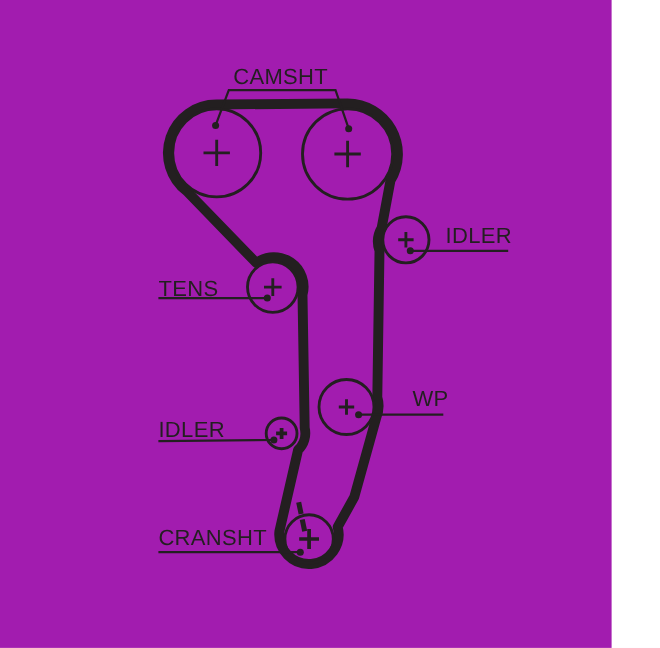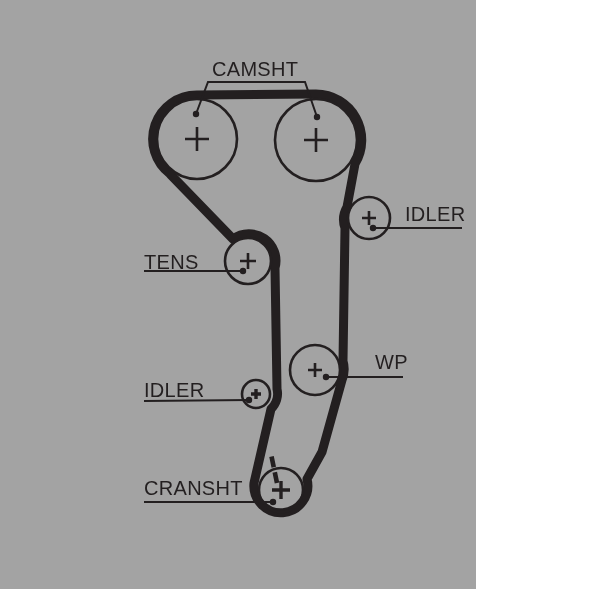--- a/index.html
+++ b/index.html
@@ -1,20 +1,20 @@
 <!DOCTYPE html>
 <html><head>
 <meta charset="utf-8">
 <style>
   html, body { margin: 0; padding: 0; background: #ffffff; }
   .stage {
     position: relative;
-    width: 476px;
+    width: 556px;
     height: 589px;
-    background: #a3a3a3;
+    background: #a21caf;
     font-family: "Liberation Sans", sans-serif;
     overflow: hidden;
     text-decoration: underline;
   }
   svg text {
     font-family: "Liberation Sans", sans-serif;
     font-size: 20px;
     fill: #231f20;
     letter-spacing: 0.3px;
   }

